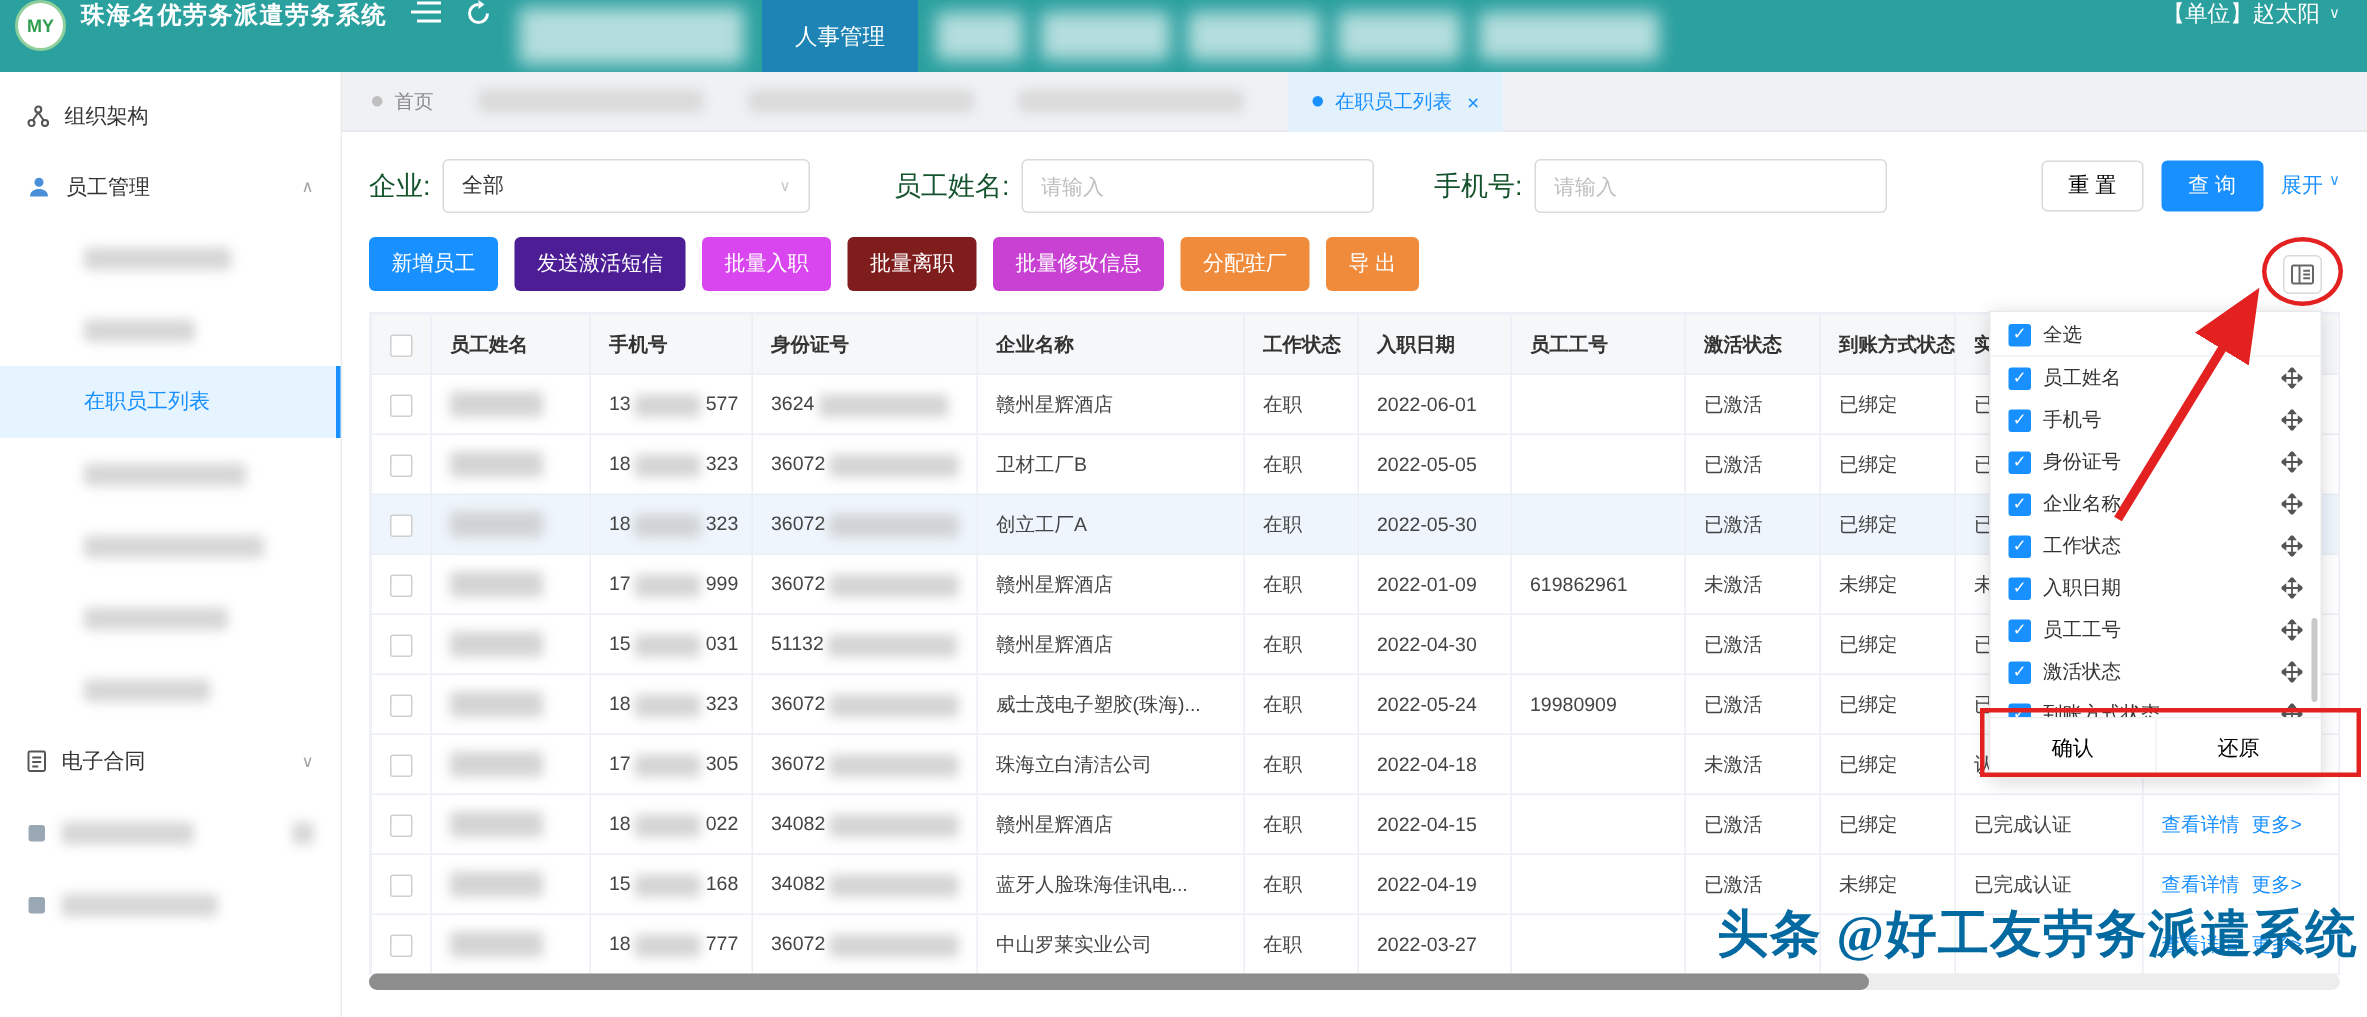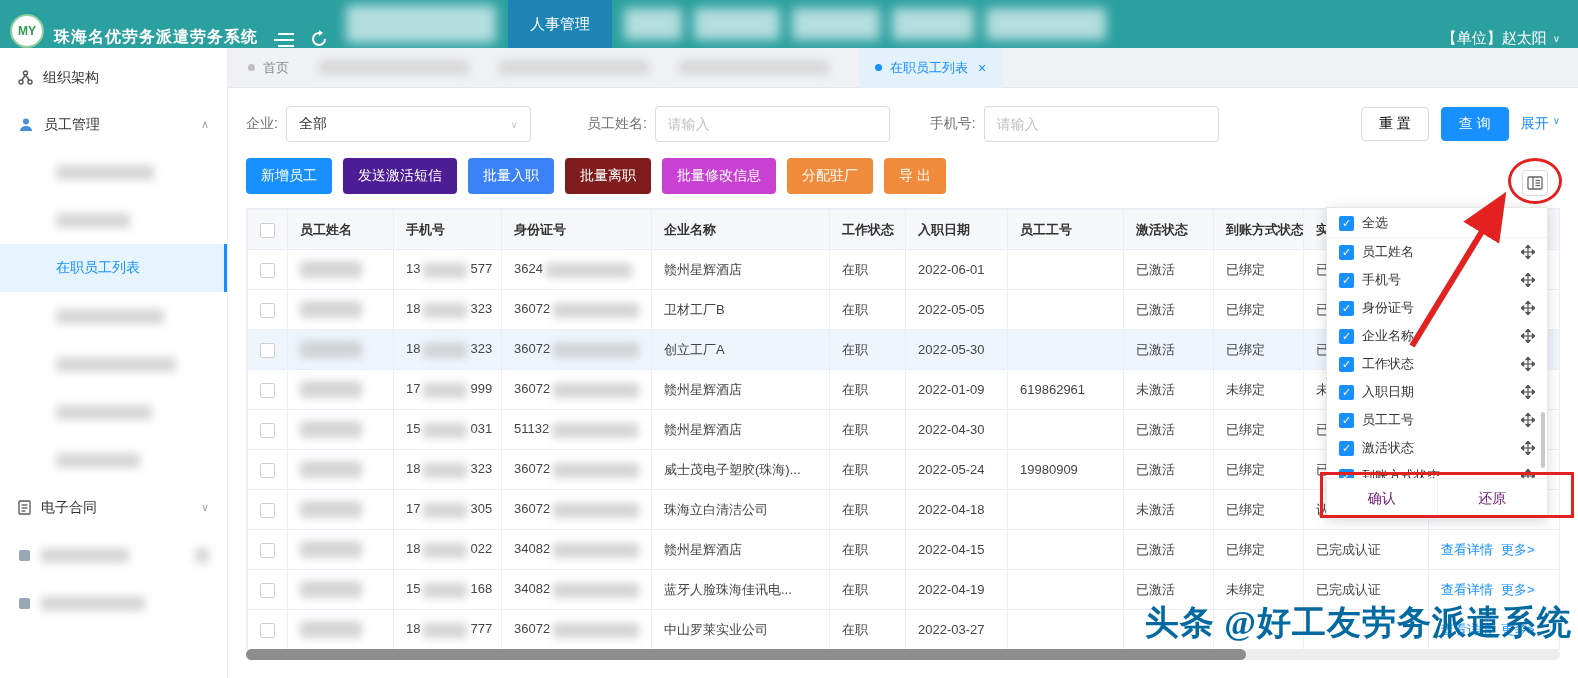--- a/index.html
+++ b/index.html
@@ -1,20 +1,20 @@
 <!DOCTYPE html>
 <html><head>
 <meta charset="utf-8">
 <style>
   *{box-sizing:border-box;margin:0;padding:0}
   html,body{width:1578px;height:678px;overflow:hidden;background:#fff;
     font-family:"Liberation Sans","DejaVu Sans",sans-serif;font-size:13px;color:#333}
 
   
-  .topbar{height:48px;background:#2aa09f;display:flex;align-items:flex-end;padding:0 18px 0 10px;color:#fff;position:relative}
+  .topbar{height:48px;background:#2aa09f;display:flex;align-items:flex-start;padding:0 18px 0 10px;color:#fff;position:relative}
   .logo{width:34px;height:34px;border-radius:50%;background:#fff;border:2px solid #8fcf9b;
     display:flex;align-items:center;justify-content:center;color:#2e9e4f;font-weight:bold;font-size:12px;flex:0 0 auto}
   .app-title{font-size:16px;font-weight:bold;margin-left:10px;letter-spacing:1px;white-space:nowrap}
   .hicon{margin-left:16px;display:flex;align-items:center}
   .nav{display:flex;align-items:center;height:48px;margin-left:18px;gap:12px;flex:1;min-width:0}
   .nav-blur{height:32px;border-radius:3px;background:rgba(255,255,255,.65);filter:blur(6px)}
   .nav-blur.b1{width:150px;height:38px}
   .nav-blur.b2{width:58px}.nav-blur.b3{width:86px}.nav-blur.b4{width:88px}.nav-blur.b5{width:82px}.nav-blur.b6{width:120px}
   .nav-active{height:48px;background:#1d84b5;display:flex;align-items:center;padding:0 22px;font-size:15px;white-space:nowrap}
   .user{margin-left:auto;font-size:15px;white-space:nowrap;display:flex;align-items:center;gap:6px}
@@ -38,21 +38,21 @@
   .tabbar{height:40px;background:#eff1f4;border-bottom:1px solid #e4e6ea;display:flex;align-items:center;padding-left:20px;gap:30px}
   .tab{display:flex;align-items:center;gap:8px;font-size:13px;color:#8a8a8a;height:40px}
   .dot{width:7px;height:7px;border-radius:50%;background:#bfbfbf}
   .tab-blur{width:150px;height:15px;background:#d9d9d9;filter:blur(4px);border-radius:3px}
   .tab-active{display:flex;align-items:center;gap:8px;background:#e2f1fb;color:#1890ff;height:40px;padding:0 16px;font-size:13px}
   .tab-active .dot{background:#1890ff}
   .tab-close{color:#1890ff;font-size:14px;margin-left:2px}
 
   
   .filters{display:flex;align-items:center;margin:18px 18px 0 18px}
-  .flabel{font-size:14px;color:#737373;margin-right:8px;white-space:nowrap}
+  .flabel{font-size:18px;color:#14532d;margin-right:8px;white-space:nowrap}
   .select{width:245px;height:36px;border:1px solid #d9d9d9;border-radius:4px;background:#fff;
     display:flex;align-items:center;justify-content:space-between;padding:0 12px;font-size:14px}
   .select .caret{color:#bfbfbf}
   .tinput{width:235px;height:36px;border:1px solid #d9d9d9;border-radius:4px;padding:0 12px;font-size:14px;color:#333;outline:none;
     font-family:inherit}
   .tinput::placeholder{color:#bfbfbf}
   .gap40{width:56px}.gap30{width:40px}
   .fbtns{margin-left:auto;display:flex;align-items:center;gap:12px}
   .btn{height:34px;padding:0 17px;border-radius:4px;border:1px solid #d9d9d9;background:#fff;font-size:14px;
     display:flex;align-items:center;justify-content:center;white-space:nowrap;cursor:pointer;font-family:inherit}
@@ -87,21 +87,21 @@
   .panel{position:absolute;right:30px;top:159px;width:222px;background:#fff;border:1px solid #e8e8e8;
     box-shadow:0 2px 12px rgba(0,0,0,.15);z-index:10}
   .panel-item{display:flex;align-items:center;gap:8px;padding:5px 12px;font-size:13px;color:#333}
   .panel-head{border-bottom:1px solid #f2f2f2;padding-top:6px}
   .chk{width:15px;height:15px;background:#1890ff;border-radius:2px;color:#fff;font-size:11px;line-height:15px;
     text-align:center;flex:0 0 auto}
   .panel-list{height:240px;overflow:hidden;position:relative}
   .move{margin-left:auto;flex:0 0 auto;display:flex;align-items:center}
   .mini-scroll{position:absolute;right:2px;bottom:10px;width:4px;height:56px;background:#c9c9c9;border-radius:2px}
   .panel-foot{display:flex;border-top:1px solid #eee;height:40px}
-  .pbtn{flex:1;display:flex;align-items:center;justify-content:center;font-size:14px;color:#701a75;cursor:pointer;background:#fff;border:none;font-family:inherit}
+  .pbtn{flex:1;display:flex;align-items:center;justify-content:center;font-size:14px;color:#000000;cursor:pointer;background:#fff;border:none;font-family:inherit}
   .pbtn + .pbtn{border-left:1px solid #f0f0f0}
 
   
   .red-ellipse{position:absolute;right:16px;top:110px;width:54px;height:46px;border:3px solid #e32121;border-radius:50%;z-index:30;pointer-events:none}
   .red-rect{position:absolute;right:4px;top:424px;width:254px;height:46px;border:3px solid #e32121;z-index:30;pointer-events:none}
   .red-arrow{position:absolute;left:1168px;top:140px;width:126px;height:170px;z-index:30;pointer-events:none}
 
   
   .watermark{position:absolute;right:6px;top:552px;font-size:34px;font-weight:bold;color:#0369a1;z-index:25;
     font-family:"Liberation Serif","DejaVu Serif",serif;letter-spacing:1px;pointer-events:none;white-space:nowrap}
@@ -261,21 +261,21 @@
         <span class="linkish">
           <span>展开</span>
           <span class="caret">∨</span>
         </span>
       </div>
     </div>
 
     <div class="toolbar">
       <button class="tbtn" style="background:#1890ff">新增员工</button>
       <button class="tbtn" style="background:#4c1d95">发送激活短信</button>
-      <button class="tbtn" style="background:#3b82f6">批量入职</button>
+      <button class="tbtn" style="background:#d946ef">批量入职</button>
       <button class="tbtn" style="background:#7f1d1d">批量离职</button>
       <button class="tbtn" style="background:#c841d3">批量修改信息</button>
       <button class="tbtn" style="background:#f08b3b">分配驻厂</button>
       <button class="tbtn" style="background:#f08b3b">导 出</button>
     </div>
 
     <div class="settings-btn">
       <svg width="16" height="14" viewBox="0 0 16 14">
         <g fill="none" stroke="#666" stroke-width="1.3">
           <rect x="1" y="1" width="14" height="12" rx="1"></rect>

